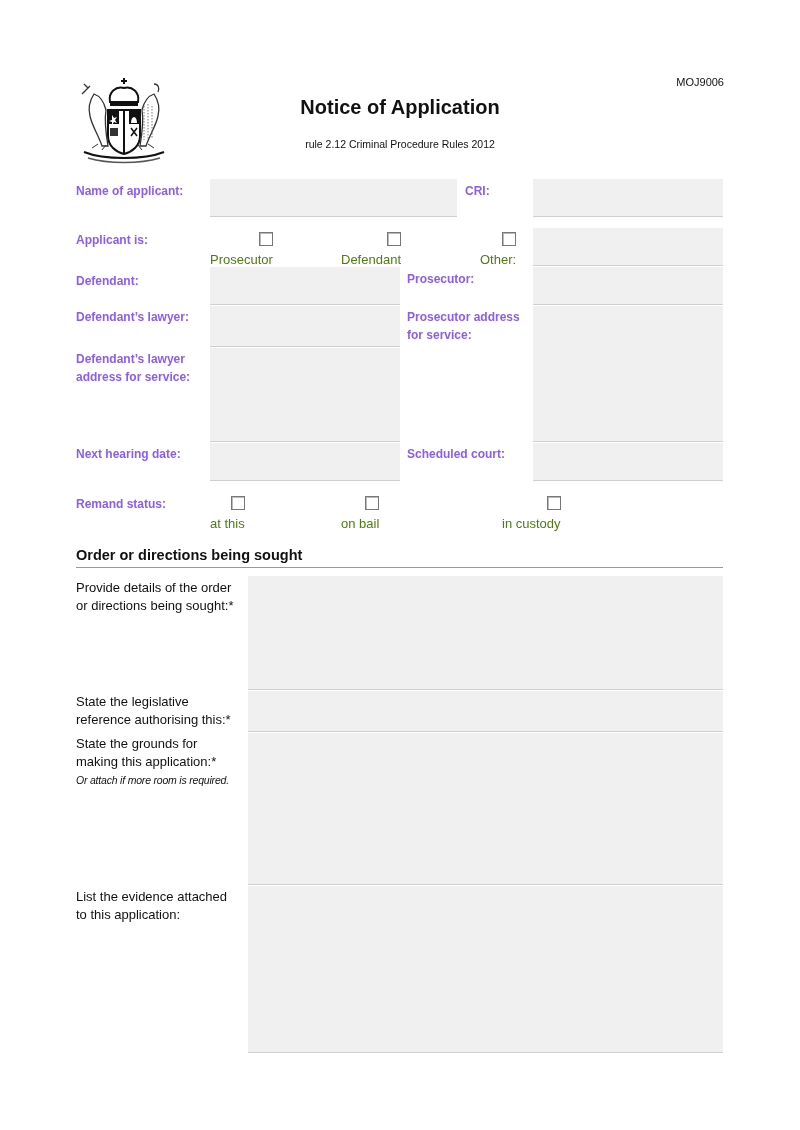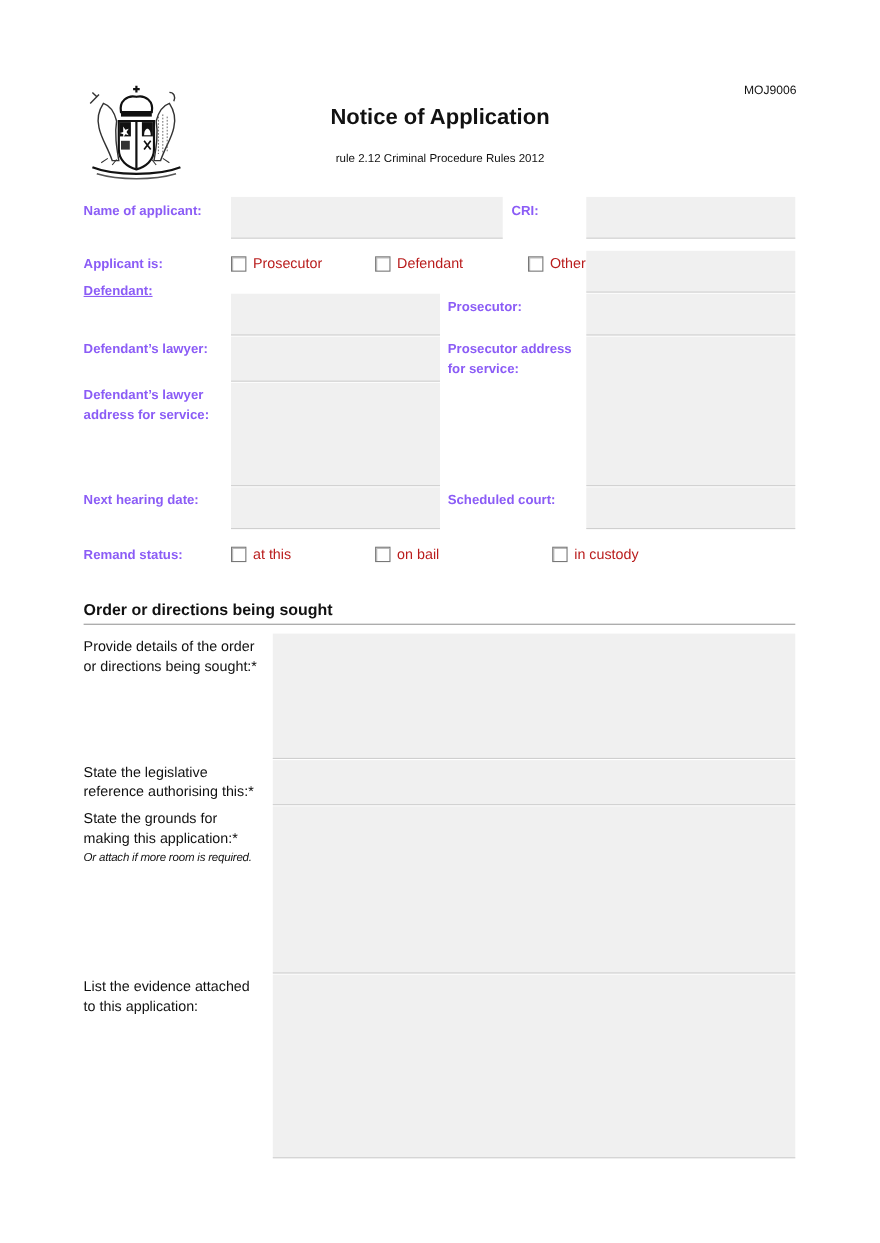--- a/index.html
+++ b/index.html
@@ -3,21 +3,21 @@
 <meta charset="utf-8">
 <style>
   html, body { margin: 0; padding: 0; background: #ffffff; }
   body { width: 800px; height: 1130px; position: relative; overflow: hidden;
          font-family: "Liberation Sans", sans-serif; color: #111; }
   .abs { position: absolute; }
   .field { position: absolute; background: #f0f0f0; border-bottom: 1px solid #cfcfcf; box-sizing: border-box; }
   .lbl-b { position: absolute; font-size: 12px; font-weight: bold; line-height: 18px; color: #8b5cf6; }
   .lbl { position: absolute; font-size: 13px; line-height: 18px; color: #111; }
   .lbl-i { position: absolute; font-size: 10.5px; font-style: italic; line-height: 14px; color: #111; letter-spacing: -0.2px; }
-  .cb { position: absolute; display: flex; align-items: center; gap: 6px; font-size: 13px; color: #b91c1c; }
+  .cb { position: absolute; display: flex; align-items: flex-end; gap: 6px; font-size: 13px; color: #4d7c0f; flex-direction: column; }
   .cb .box { width: 14px; height: 14px; border: 1px solid #777; background: #fff; box-sizing: border-box; box-shadow: inset 1px 1px 0 #bbb; }
   .title { position: absolute; left: 0; width: 800px; text-align: center; }
 </style>
 </head>
 <body>
 
 <div class="abs" style="left:74px; top:74px; width:100px; height:92px;">
   <svg width="100" height="92" viewBox="0 0 100 92">
 
     <path d="M50 4 v6 M47 7 h6" stroke="#111" stroke-width="2" fill="none"></path>
@@ -65,21 +65,21 @@
 <div class="cb" style="left:341px; top:232px;">
   <span class="box"></span>
   <span>Defendant</span>
 </div>
 <div class="cb" style="left:458px; top:232px;margin-left:22px;">
   <span class="box"></span>
   <span>Other:</span>
 </div>
 <div class="field" style="left:533px; top:228px; width:190px; height:38px;"></div>
 
-<div class="lbl-b" style="left:76px; top:255px;text-decoration:underline;">Defendant:</div>
+<div class="lbl-b" style="left:76px; top:272px;">Defendant:</div>
 <div class="field" style="left:210px; top:267px; width:190px; height:38px;"></div>
 <div class="lbl-b" style="left:407px; top:270px;">Prosecutor:</div>
 <div class="field" style="left:533px; top:267px; width:190px; height:38px;"></div>
 
 <div class="lbl-b" style="left:76px; top:308px;">Defendant’s lawyer:</div>
 <div class="field" style="left:210px; top:306px; width:190px; height:41px;"></div>
 <div class="lbl-b" style="left:407px; top:308px;">Prosecutor address</div>
 <div class="lbl-b" style="left:407px; top:326px;">for service:</div>
 <div class="field" style="left:533px; top:306px; width:190px; height:136px;"></div>
 

